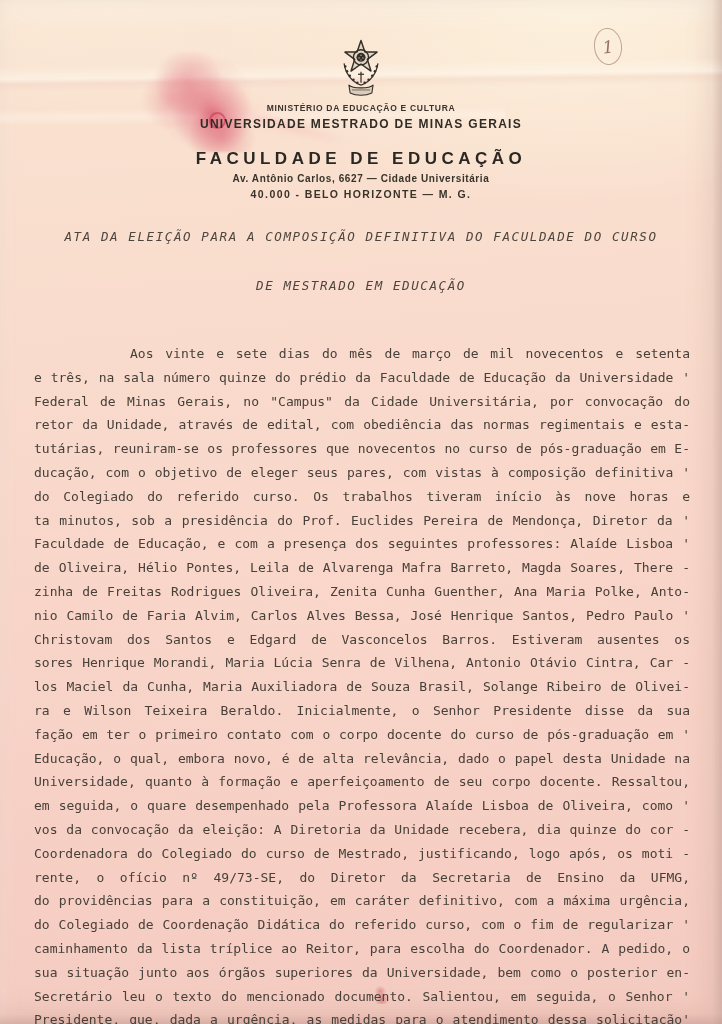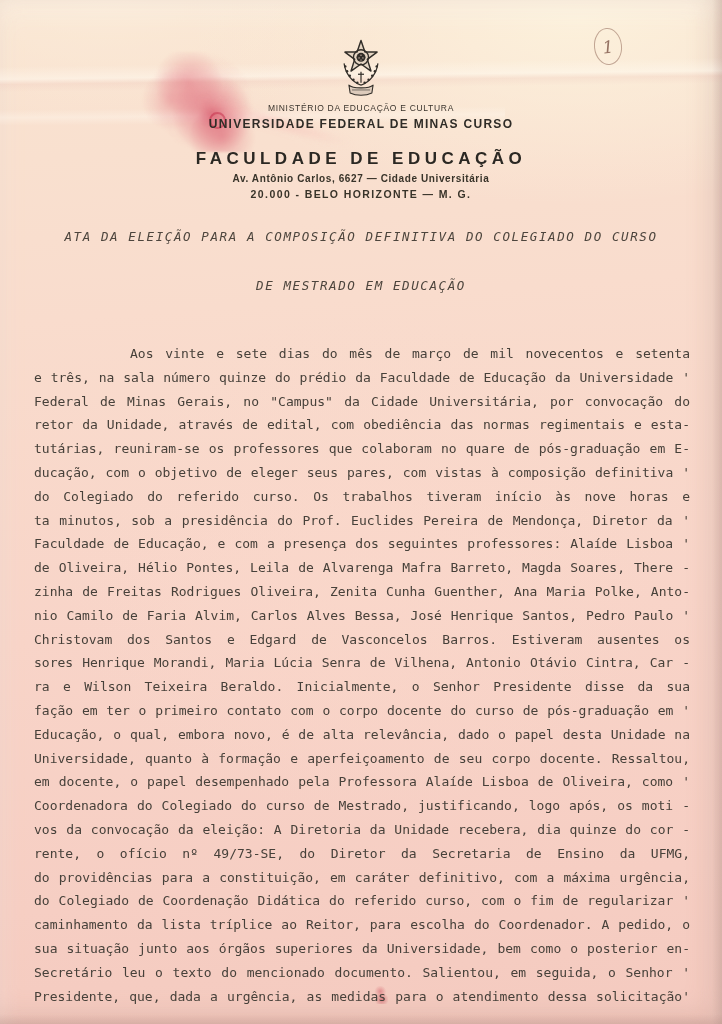--- a/index.html
+++ b/index.html
@@ -71,21 +71,21 @@
     border-radius: 50%;
     transform: rotate(-6deg);
     display: flex; align-items: center; justify-content: center;
     color: rgba(130,92,78,0.85);
     font-family: "DejaVu Serif", serif;
     font-size: 17px; font-style: italic;
   }
   .content { position: absolute; inset: 0; }
   .letterhead { text-align: center; color: #33302b; }
   .emblem { display: block; margin: 38px auto 0 auto; }
-  .lh-ministry   { margin-top: 7px;  font-size: 8.5px;  font-weight: normal; letter-spacing: 0.7px; color: #3a342d; }
+  .lh-ministry   { margin-top: 7px;  font-size: 8.5px;  font-weight: bold; letter-spacing: 0.7px; color: #3a342d; }
   .lh-university { margin-top: 4px;  font-size: 12px;   font-weight: 600;  letter-spacing: 1.3px; color: #2f2c27; }
   .lh-faculty    { margin-top: 18px;  font-size: 17px;   font-weight: bold; letter-spacing: 4.5px; color: #2b2823; }
   .lh-address    { margin-top: 4px;  font-size: 10px;   font-weight: bold; letter-spacing: 0.6px; color: #383329; }
   .lh-city       { margin-top: 4px;  font-size: 10.5px; font-weight: bold; letter-spacing: 1.4px; color: #383329; }
   .doc-title {
     text-align: center;
     font-family: "DejaVu Sans Mono", monospace;
     font-style: italic;
     color: #4d453d;
   }
@@ -150,53 +150,54 @@
           <circle cx="56.5" cy="62.5" r="2" fill="#322e29" stroke="none"></circle>
           <circle cx="50.5" cy="69" r="2" fill="#322e29" stroke="none"></circle>
           <circle cx="44" cy="74" r="2" fill="#322e29" stroke="none"></circle>
           <path d="M38,56 L38,74" stroke-width="2"></path>
           <path d="M33,60 L43,60" stroke-width="2"></path>
           <path d="M18,78 C24,84 52,84 58,78 L56,91 C46,96 30,96 20,91 Z" fill="rgba(50,46,41,0.14)" stroke-width="1.8"></path>
           <path d="M23,86 L53,86" stroke-width="1"></path>
         </g>
       </svg>
       <div class="lh-ministry">MINISTÉRIO DA EDUCAÇÃO E CULTURA</div>
-      <div class="lh-university">UNIVERSIDADE FEDERAL DE MINAS CURSO</div>
+      <div class="lh-university">UNIVERSIDADE MESTRADO DE MINAS GERAIS</div>
       <div class="lh-faculty">FACULDADE DE EDUCAÇÃO</div>
       <div class="lh-address">Av. Antônio Carlos, 6627 — Cidade Universitária</div>
-      <div class="lh-city">20.000 - BELO HORIZONTE — M. G.</div>
+      <div class="lh-city">40.000 - BELO HORIZONTE — M. G.</div>
     </div>
 
     <div class="doc-title">
-      <div class="doc-title-line1">ATA DA ELEIÇÃO PARA A COMPOSIÇÃO DEFINITIVA DO COLEGIADO DO CURSO</div>
+      <div class="doc-title-line1">ATA DA ELEIÇÃO PARA A COMPOSIÇÃO DEFINITIVA DO FACULDADE DO CURSO</div>
       <div class="doc-title-line2">DE MESTRADO EM EDUCAÇÃO</div>
     </div>
 
     <div class="body-lines">
         <div class="line">Aos vinte e sete dias do mês de março de mil novecentos e setenta</div>
         <div class="line">e três, na sala número quinze do prédio da Faculdade de Educação da Universidade '</div>
         <div class="line">Federal de Minas Gerais, no "Campus" da Cidade Universitária, por convocação do D̲i̲</div>
         <div class="line">retor da Unidade, através de edital, com obediência das normas regimentais e esta-</div>
-        <div class="line">tutárias, reuniram-se os professores que colaboram no quare de pós-graduação em E-</div>
+        <div class="line">tutárias, reuniram-se os professores que novecentos no curso de pós-graduação em E-</div>
         <div class="line">ducação, com o objetivo de eleger seus pares, com vistas à composição definitiva '</div>
         <div class="line">do Colegiado do referido curso. Os trabalhos tiveram início às nove horas e quare̲n̲</div>
         <div class="line">ta minutos, sob a presidência do Prof. Euclides Pereira de Mendonça, Diretor da '</div>
         <div class="line">Faculdade de Educação, e com a presença dos seguintes professores: Alaíde Lisboa '</div>
         <div class="line">de Oliveira, Hélio Pontes, Leila de Alvarenga Mafra Barreto, Magda Soares, There -</div>
         <div class="line">zinha de Freitas Rodrigues Oliveira, Zenita Cunha Guenther, Ana Maria Polke, Anto-</div>
         <div class="line">nio Camilo de Faria Alvim, Carlos Alves Bessa, José Henrique Santos, Pedro Paulo '</div>
         <div class="line">Christovam dos Santos e Edgard de Vasconcelos Barros. Estiveram ausentes os profe̲s̲</div>
         <div class="line">sores Henrique Morandi, Maria Lúcia Senra de Vilhena, Antonio Otávio Cintra, Car -</div>
+        <div class="line">los Maciel da Cunha, Maria Auxiliadora de Souza Brasil, Solange Ribeiro de Olivei-</div>
         <div class="line">ra e Wilson Teixeira Beraldo. Inicialmente, o Senhor Presidente disse da sua sati̲s̲</div>
         <div class="line">fação em ter o primeiro contato com o corpo docente do curso de pós-graduação em '</div>
         <div class="line">Educação, o qual, embora novo, é de alta relevância, dado o papel desta Unidade na</div>
         <div class="line">Universidade, quanto à formação e aperfeiçoamento de seu corpo docente. Ressaltou,</div>
-        <div class="line">em docente, o papel desempenhado pela Professora Alaíde Lisboa de Oliveira, como '</div>
+        <div class="line">em seguida, o quare desempenhado pela Professora Alaíde Lisboa de Oliveira, como '</div>
+        <div class="line">vos da convocação da eleição: A Diretoria da Unidade recebera, dia quinze do cor -</div>
         <div class="line">Coordenadora do Colegiado do curso de Mestrado, justificando, logo após, os moti -</div>
-        <div class="line">vos da convocação da eleição: A Diretoria da Unidade recebera, dia quinze do cor -</div>
         <div class="line">rente, o ofício nº 49/73-SE, do Diretor da Secretaria de Ensino da UFMG, solicita̲n̲</div>
         <div class="line">do providências para a constituição, em caráter definitivo, com a máxima urgência,</div>
         <div class="line">do Colegiado de Coordenação Didática do referido curso, com o fim de regularizar '</div>
         <div class="line">caminhamento da lista tríplice ao Reitor, para escolha do Coordenador. A pedido, o</div>
         <div class="line">sua situação junto aos órgãos superiores da Universidade, bem como o posterior en-</div>
         <div class="line">Secretário leu o texto do mencionado documento. Salientou, em seguida, o Senhor '</div>
         <div class="line">Presidente, que, dada a urgência, as medidas para o atendimento dessa solicitação'</div>
       </div>
 
   </div>

